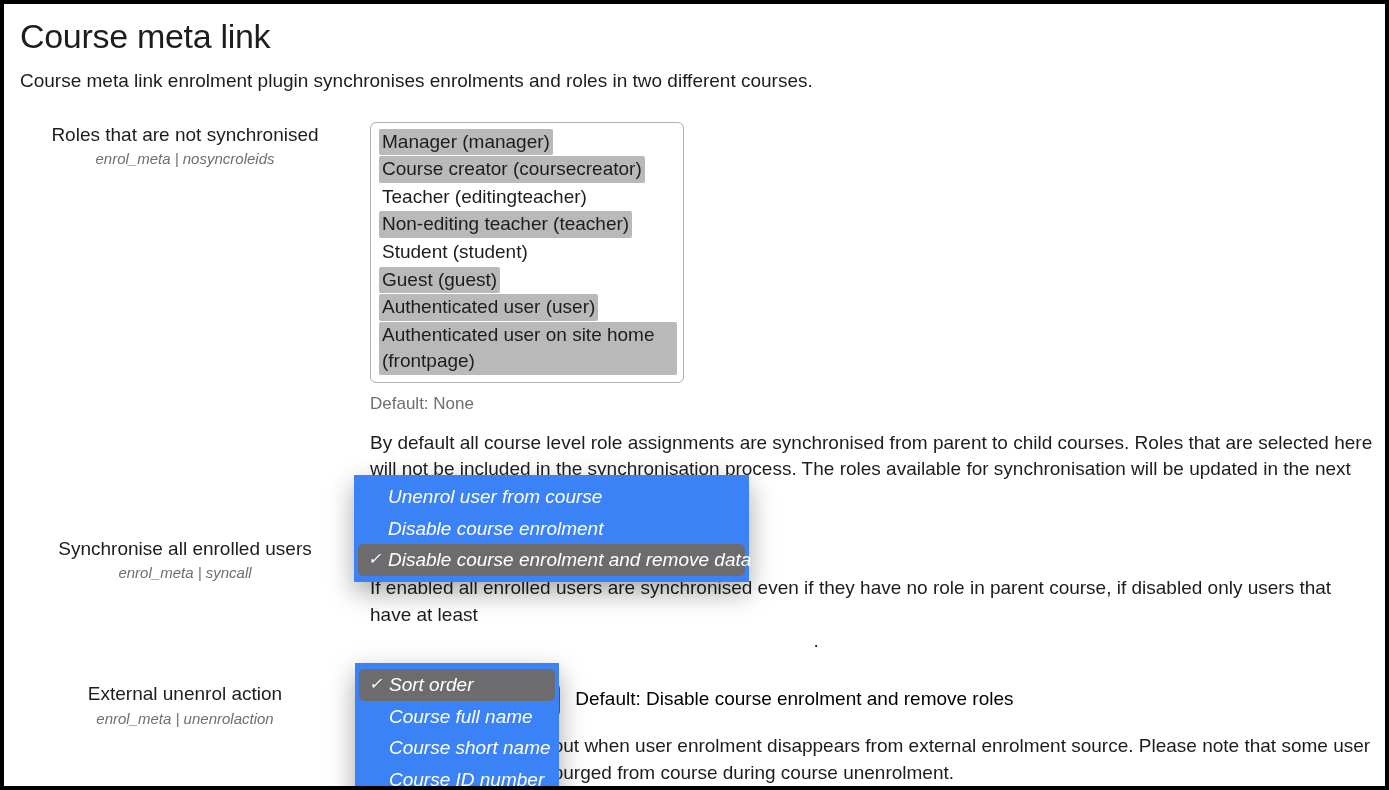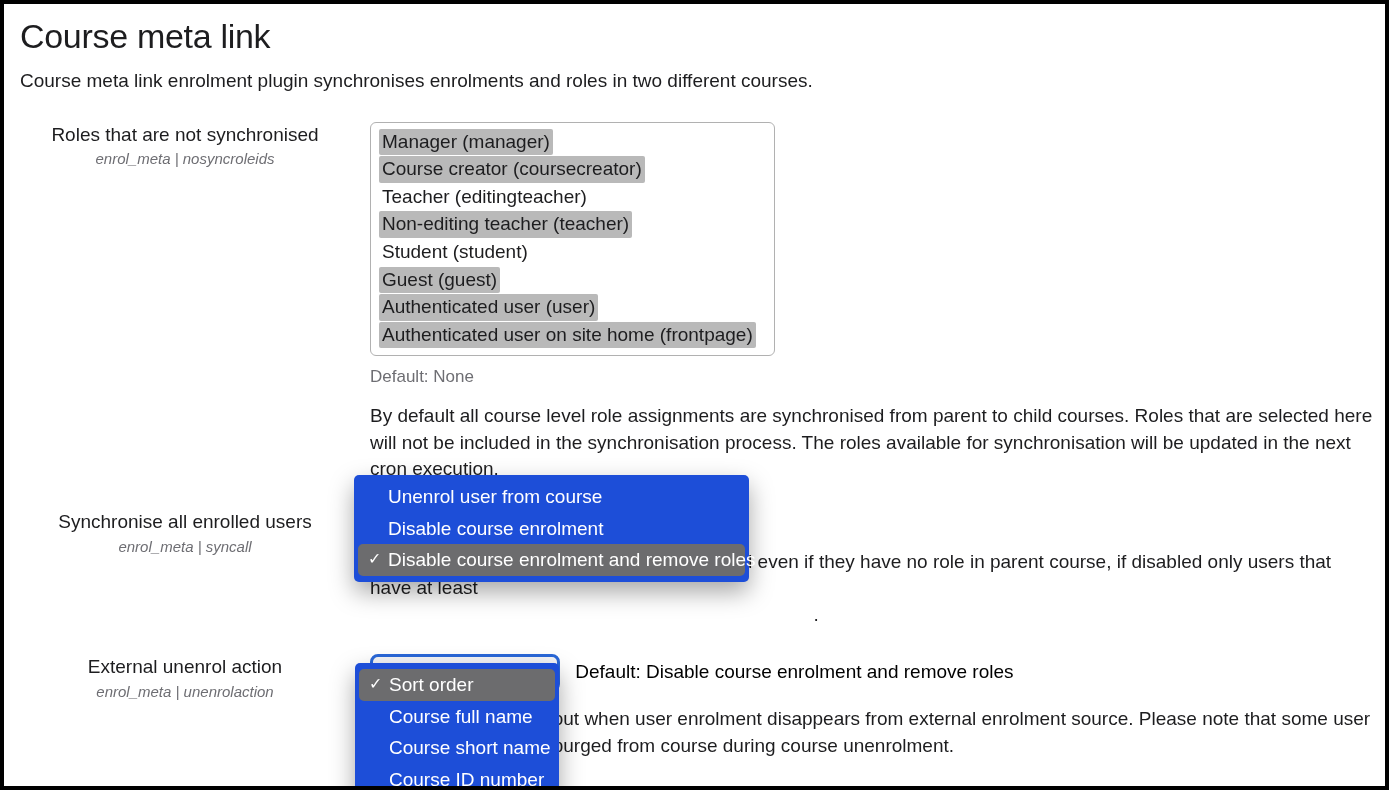--- a/index.html
+++ b/index.html
@@ -39,21 +39,21 @@
     padding-right: 20px;
     flex-shrink: 0;
   }
   .label-title { font-size: 19px; }
   .label-key { font-size: 15px; color: #6e6e73; margin-top: 2px; font-style: italic; }
   .content-col { flex: 1; min-width: 0; }
   .multiselect {
     border: 1px solid #b1b1b1;
     border-radius: 6px;
     padding: 6px 6px 6px 8px;
-    width: 405px;
+    width: 314px;
     font-size: 19px;
     line-height: 1.4;
   }
   .ms-option {
     display: inline-block;
     padding: 0 3px;
     border-radius: 2px;
     margin-bottom: 1px;
   }
   .ms-option.selected { background: #b9b9b9; }
@@ -76,27 +76,28 @@
     display: inline-block;
     border: 3px solid #2a68d8;
     border-radius: 8px;
     width: 190px; height: 38px;
     vertical-align: middle;
     margin-right: 10px;
     background: #f5f5f7;
   }
   .dropdown {
     position: absolute;
-    background: #1d4ed8;
+    background: #3b82f6;
     color: #fff;
-    border-radius: 5px;
+    border-radius: 0;
     padding: 6px 4px;
     box-shadow: 0 10px 25px rgba(0,0,0,0.35);
     font-size: 19px;
     z-index: 50;
+    font-style: italic;
   }
   .dropdown .opt {
     padding: 3px 16px 3px 30px;
     position: relative;
     white-space: nowrap;
     border-radius: 5px;
   }
   .dropdown .opt.active { background: #6c6c6e; }
   .dropdown .opt .check {
     position: absolute; left: 10px; top: 4px; font-size: 16px;
@@ -161,21 +162,21 @@
     <div class="content-col">
       <span class="select-frame"></span>
       <span class="inline-default">Default: Disable course enrolment and remove roles</span>
       <div class="desc">Select action to carry out when user enrolment disappears from external enrolment source. Please note that some user data and settings are purged from course during course unenrolment.</div>
     </div>
   </div>
 
   <div class="dropdown" id="dd1">
       <div class="opt"><span>Unenrol user from course</span></div>
       <div class="opt"><span>Disable course enrolment</span></div>
-      <div class="opt active"><span class="check">✓</span><span>Disable course enrolment and remove roles</span></div>
+      <div class="opt active"><span class="check">✓</span><span>Disable course enrolment and remove data</span></div>
     </div>
 
   <div class="dropdown" id="dd2">
       <div class="opt active"><span class="check">✓</span><span>Sort order</span></div>
       <div class="opt"><span>Course full name</span></div>
       <div class="opt"><span>Course short name</span></div>
       <div class="opt"><span>Course ID number</span></div>
     </div>
 
 </div>

